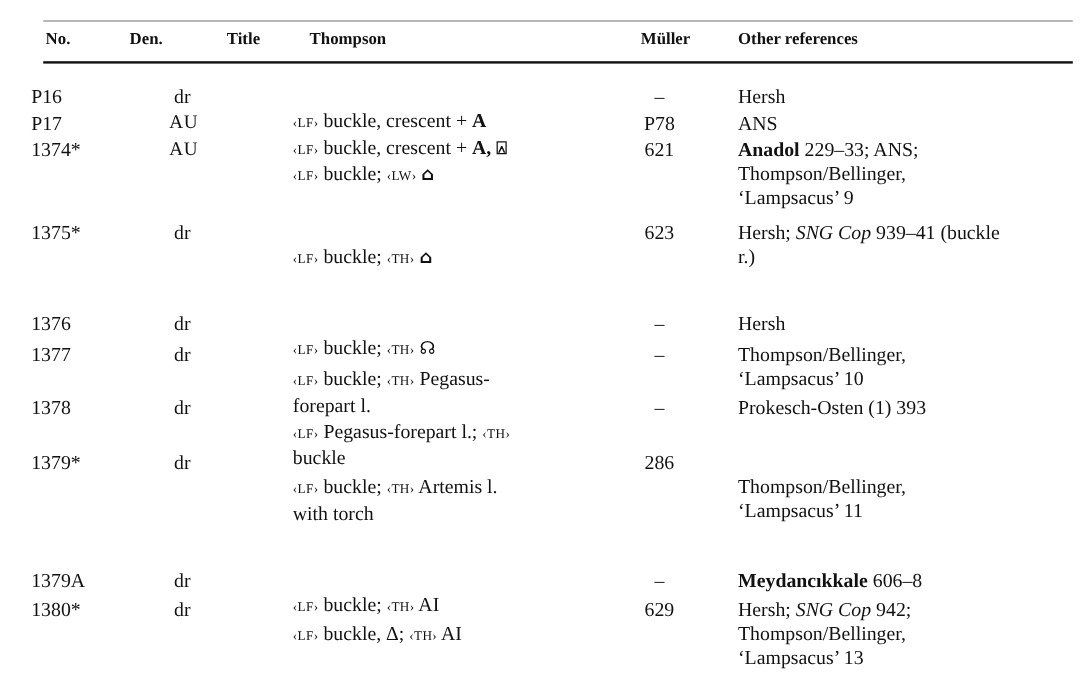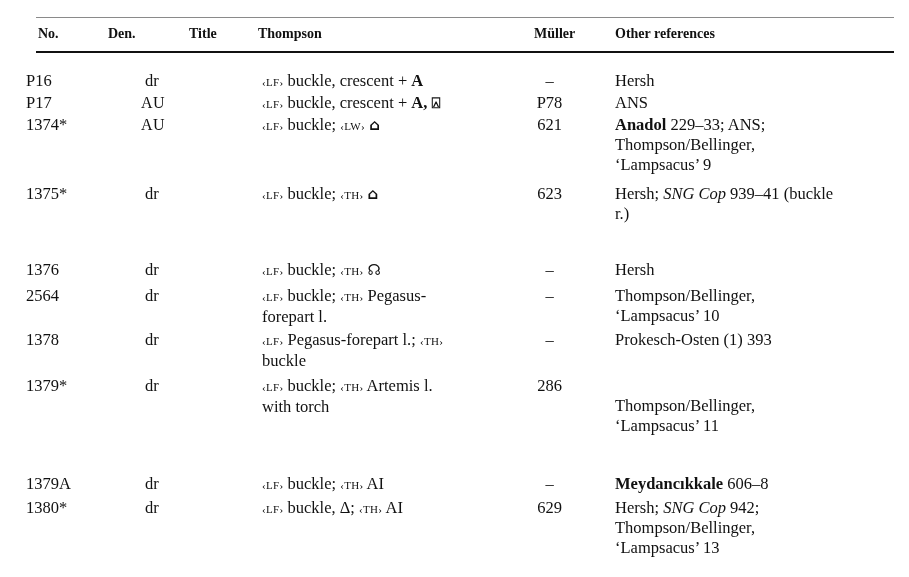--- a/index.html
+++ b/index.html
@@ -44,21 +44,21 @@
       left: 0;
       width: 909px;
     }
     .cell {
       position: absolute;
       top: 0;
     }
     .c-no { left: 26px; font-weight: normal; }
     .c-den { left: 130px; margin-left: 15px; }
     .c-den.au { font-size: 16px; letter-spacing: 0.5px; left: 126px; }
-    .c-var { left: 262px; width: 258px; }
+    .c-var { left: 244px; width: 258px; margin-top: 20px; }
     .c-mul { left: 512px; width: 75px; text-align: center; }
     .c-ref { left: 615px; width: 290px; }
     .sc { font-size: 11px; letter-spacing: 0.3px; }
     .b { font-weight: bold; }
     .i { font-style: italic; }
     .sym { font-weight: bold; font-family: "DejaVu Sans", sans-serif; font-size: 15px; }
   </style>
 </head>
 <body>
 
@@ -114,21 +114,21 @@
 
 <div class="row" style="top:260px">
   <span class="cell c-no">1376</span>
   <span class="cell c-den">dr</span>
   <span class="cell c-var"><span class="sc">‹LF›</span><span> buckle; </span><span class="sc">‹TH›</span> <span class="sym">☊</span></span>
   <span class="cell c-mul">–</span>
   <span class="cell c-ref">Hersh</span>
 </div>
 
 <div class="row" style="top:286px">
-  <span class="cell c-no">2564</span>
+  <span class="cell c-no">1377</span>
   <span class="cell c-den">dr</span>
   <span class="cell c-var"><span class="sc">‹LF›</span><span> buckle; </span><span class="sc">‹TH›</span><span> Pegasus-</span><br><span>forepart l.</span></span>
   <span class="cell c-mul">–</span>
   <span class="cell c-ref">
     <span>Thompson/Bellinger,</span><br>
     <span>‘Lampsacus’ 10</span>
   </span>
 </div>
 
 <div class="row" style="top:330px">

